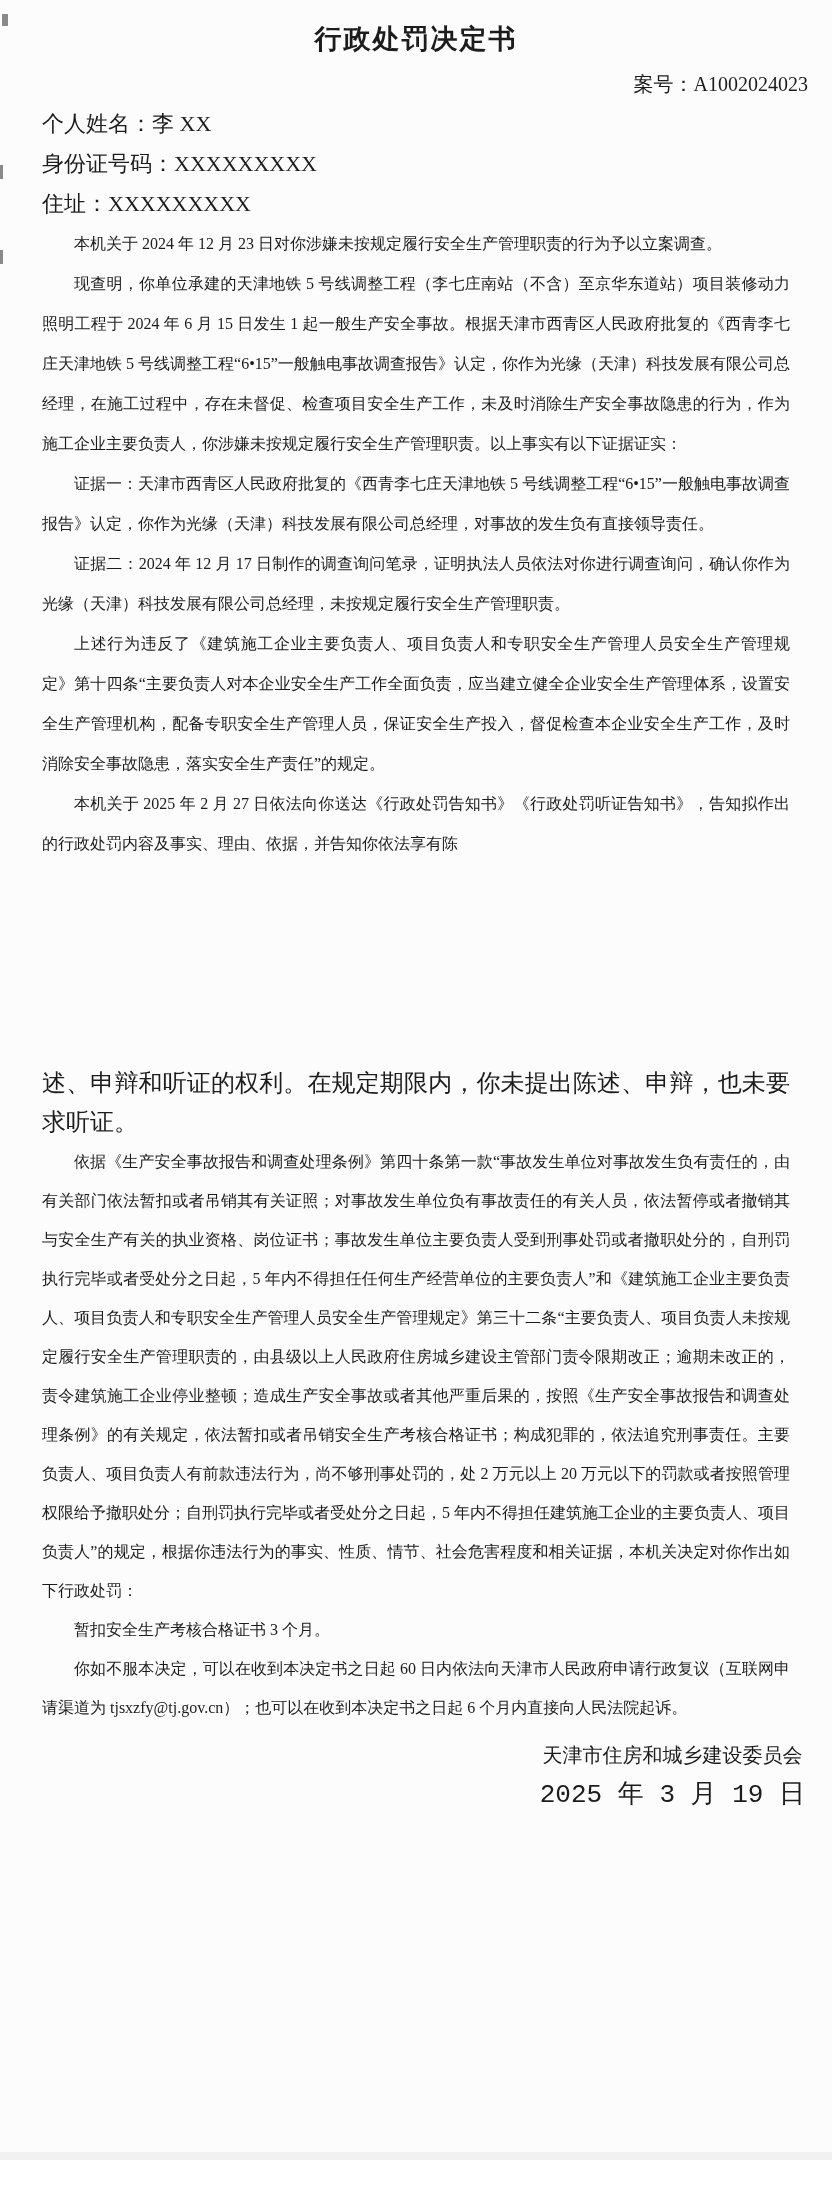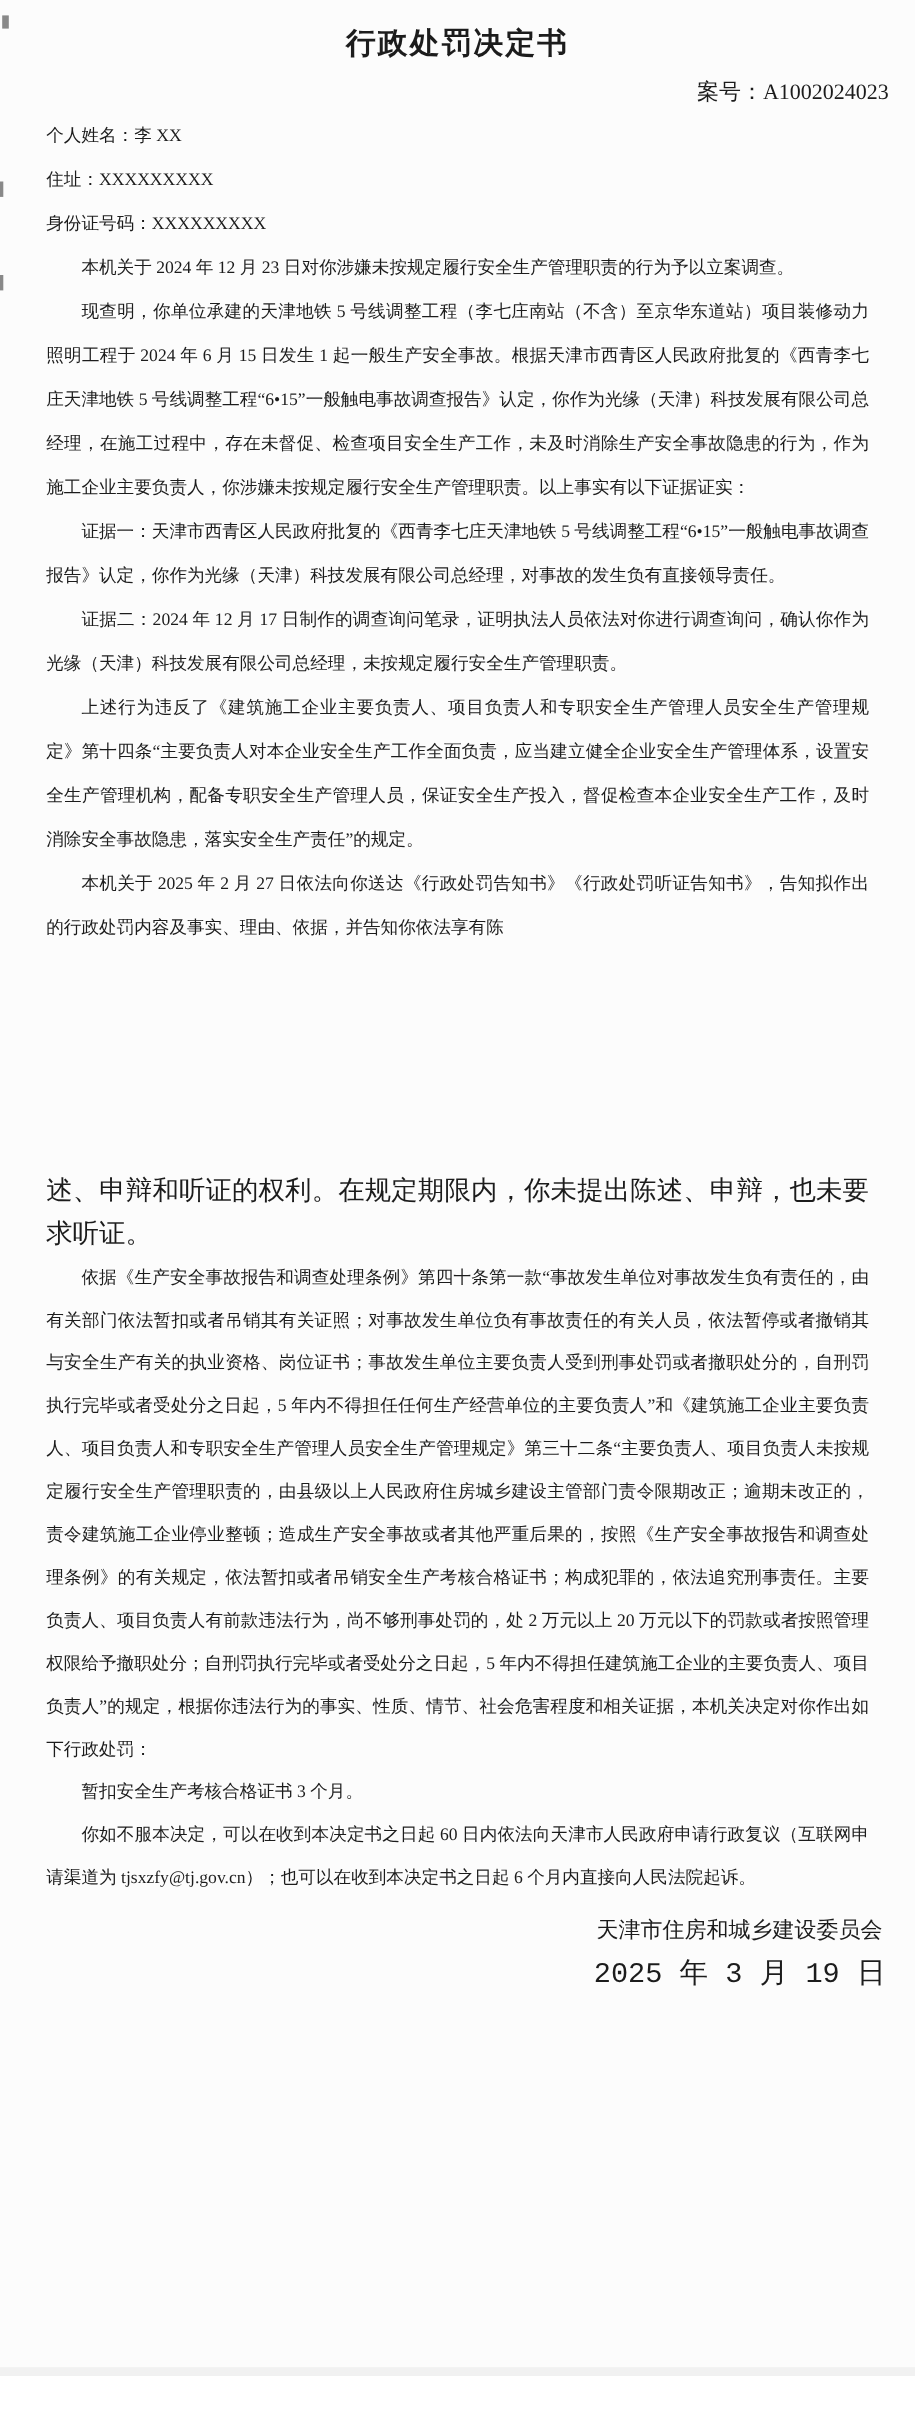--- a/index.html
+++ b/index.html
@@ -28,21 +28,21 @@
   }
   .case-line {
     font-size: 20px;
     line-height: 40px;
     text-align: right;
     margin-top: 2px;
     margin-right: -18px;
     font-family: Liberation Serif, serif;
   }
   .field-line {
-    font-size: 16px;
+    font-size: 22px;
     line-height: 40px;
     text-align: left;
   }
   .para {
     font-size: 16px;
     line-height: 40px;
     text-align: justify;
     text-indent: 2em;
     margin: 0;
   }
@@ -94,22 +94,22 @@
 <body>
 
 <div class="page">
 
   <div class="doc-title">行政处罚决定书</div>
 
   <div class="case-line"><span>案号：</span><span>A1002024023</span></div>
 
   <div class="fields">
     <div class="field-line"><span>个人姓名：</span><span>李 XX</span></div>
+    <div class="field-line"><span>身份证号码：</span><span>XXXXXXXXX</span></div>
     <div class="field-line"><span>住址：</span><span>XXXXXXXXX</span></div>
-    <div class="field-line"><span>身份证号码：</span><span>XXXXXXXXX</span></div>
   </div>
 
   <div class="page1">
     <p class="para">本机关于 2024 年 12 月 23 日对你涉嫌未按规定履行安全生产管理职责的行为予以立案调查。</p>
     <p class="para">现查明，你单位承建的天津地铁 5 号线调整工程（李七庄南站（不含）至京华东道站）项目装修动力照明工程于 2024 年 6 月 15 日发生 1 起一般生产安全事故。根据天津市西青区人民政府批复的《西青李七庄天津地铁 5 号线调整工程“6•15”一般触电事故调查报告》认定，你作为光缘（天津）科技发展有限公司总经理，在施工过程中，存在未督促、检查项目安全生产工作，未及时消除生产安全事故隐患的行为，作为施工企业主要负责人，你涉嫌未按规定履行安全生产管理职责。以上事实有以下证据证实：</p>
     <p class="para">证据一：天津市西青区人民政府批复的《西青李七庄天津地铁 5 号线调整工程“6•15”一般触电事故调查报告》认定，你作为光缘（天津）科技发展有限公司总经理，对事故的发生负有直接领导责任。</p>
     <p class="para">证据二：2024 年 12 月 17 日制作的调查询问笔录，证明执法人员依法对你进行调查询问，确认你作为光缘（天津）科技发展有限公司总经理，未按规定履行安全生产管理职责。</p>
     <p class="para">上述行为违反了《建筑施工企业主要负责人、项目负责人和专职安全生产管理人员安全生产管理规定》第十四条“主要负责人对本企业安全生产工作全面负责，应当建立健全企业安全生产管理体系，设置安全生产管理机构，配备专职安全生产管理人员，保证安全生产投入，督促检查本企业安全生产工作，及时消除安全事故隐患，落实安全生产责任”的规定。</p>
     <p class="para">本机关于 2025 年 2 月 27 日依法向你送达《行政处罚告知书》《行政处罚听证告知书》，告知拟作出的行政处罚内容及事实、理由、依据，并告知你依法享有陈</p>
   </div>

